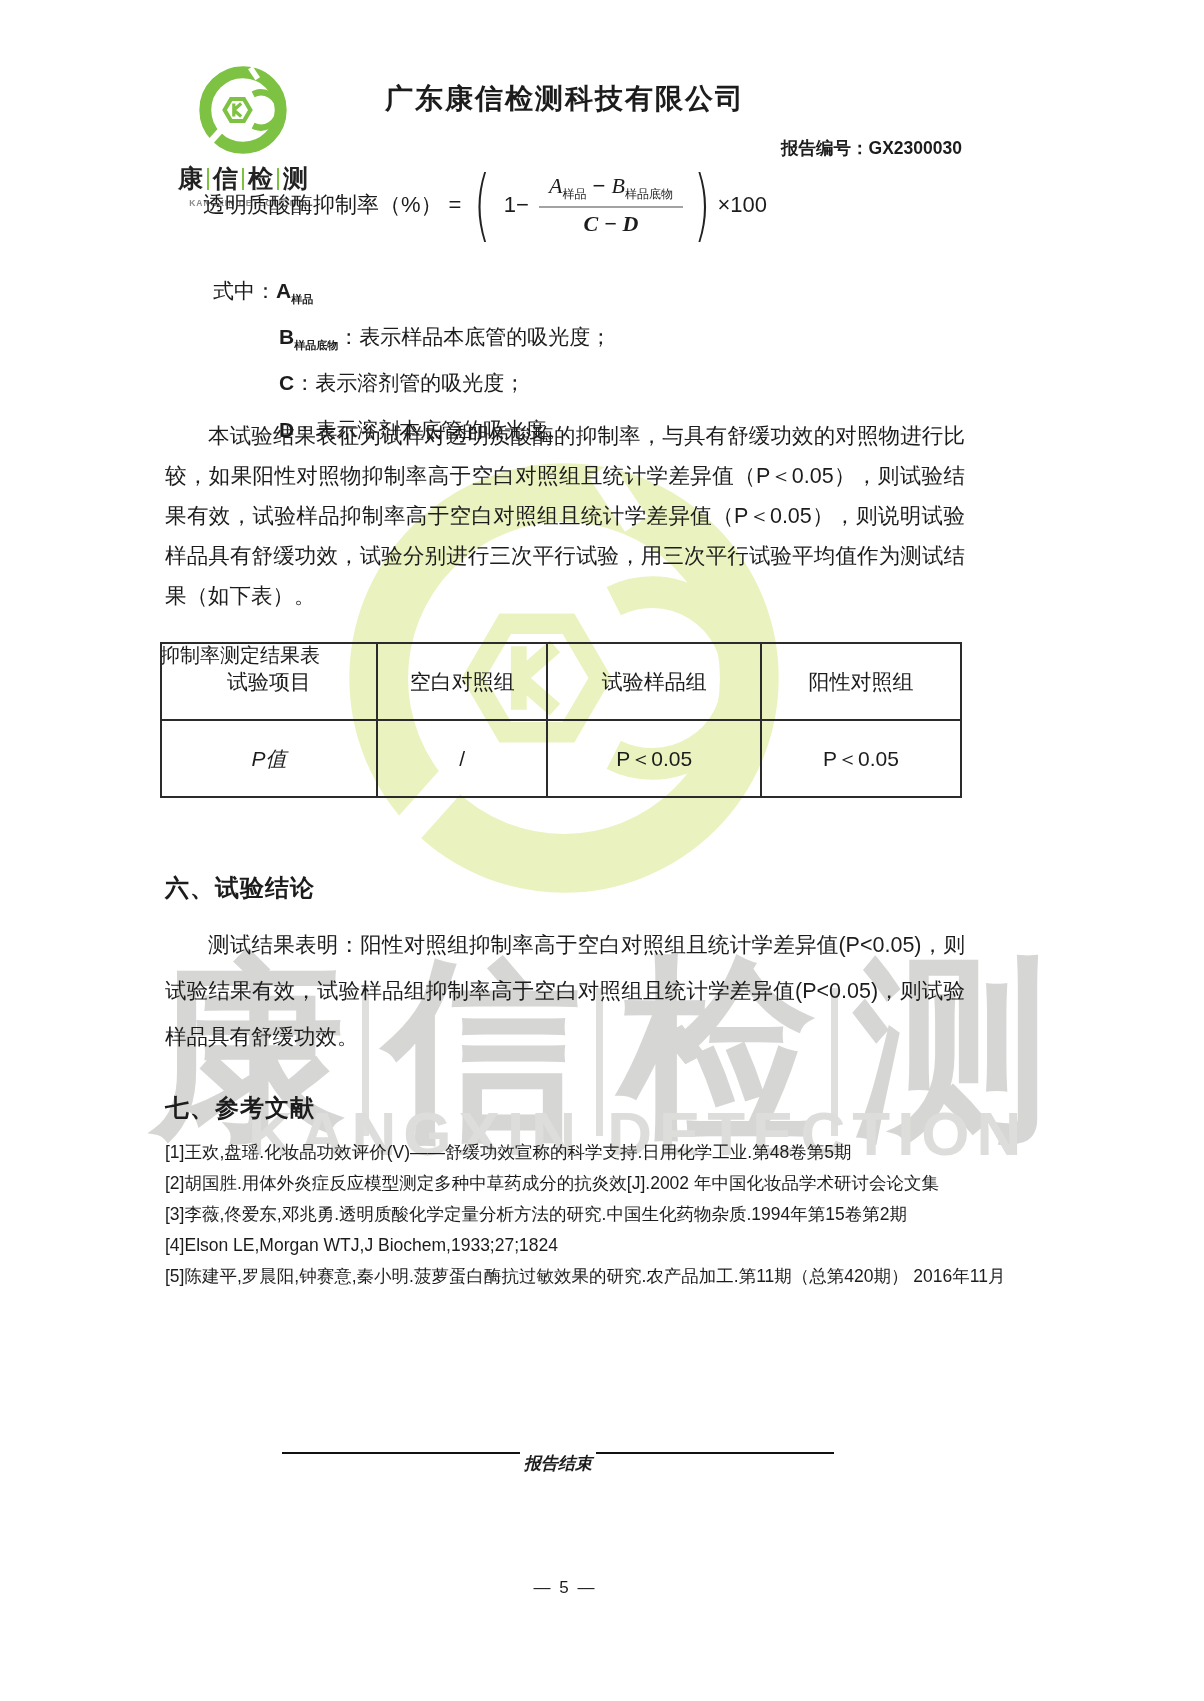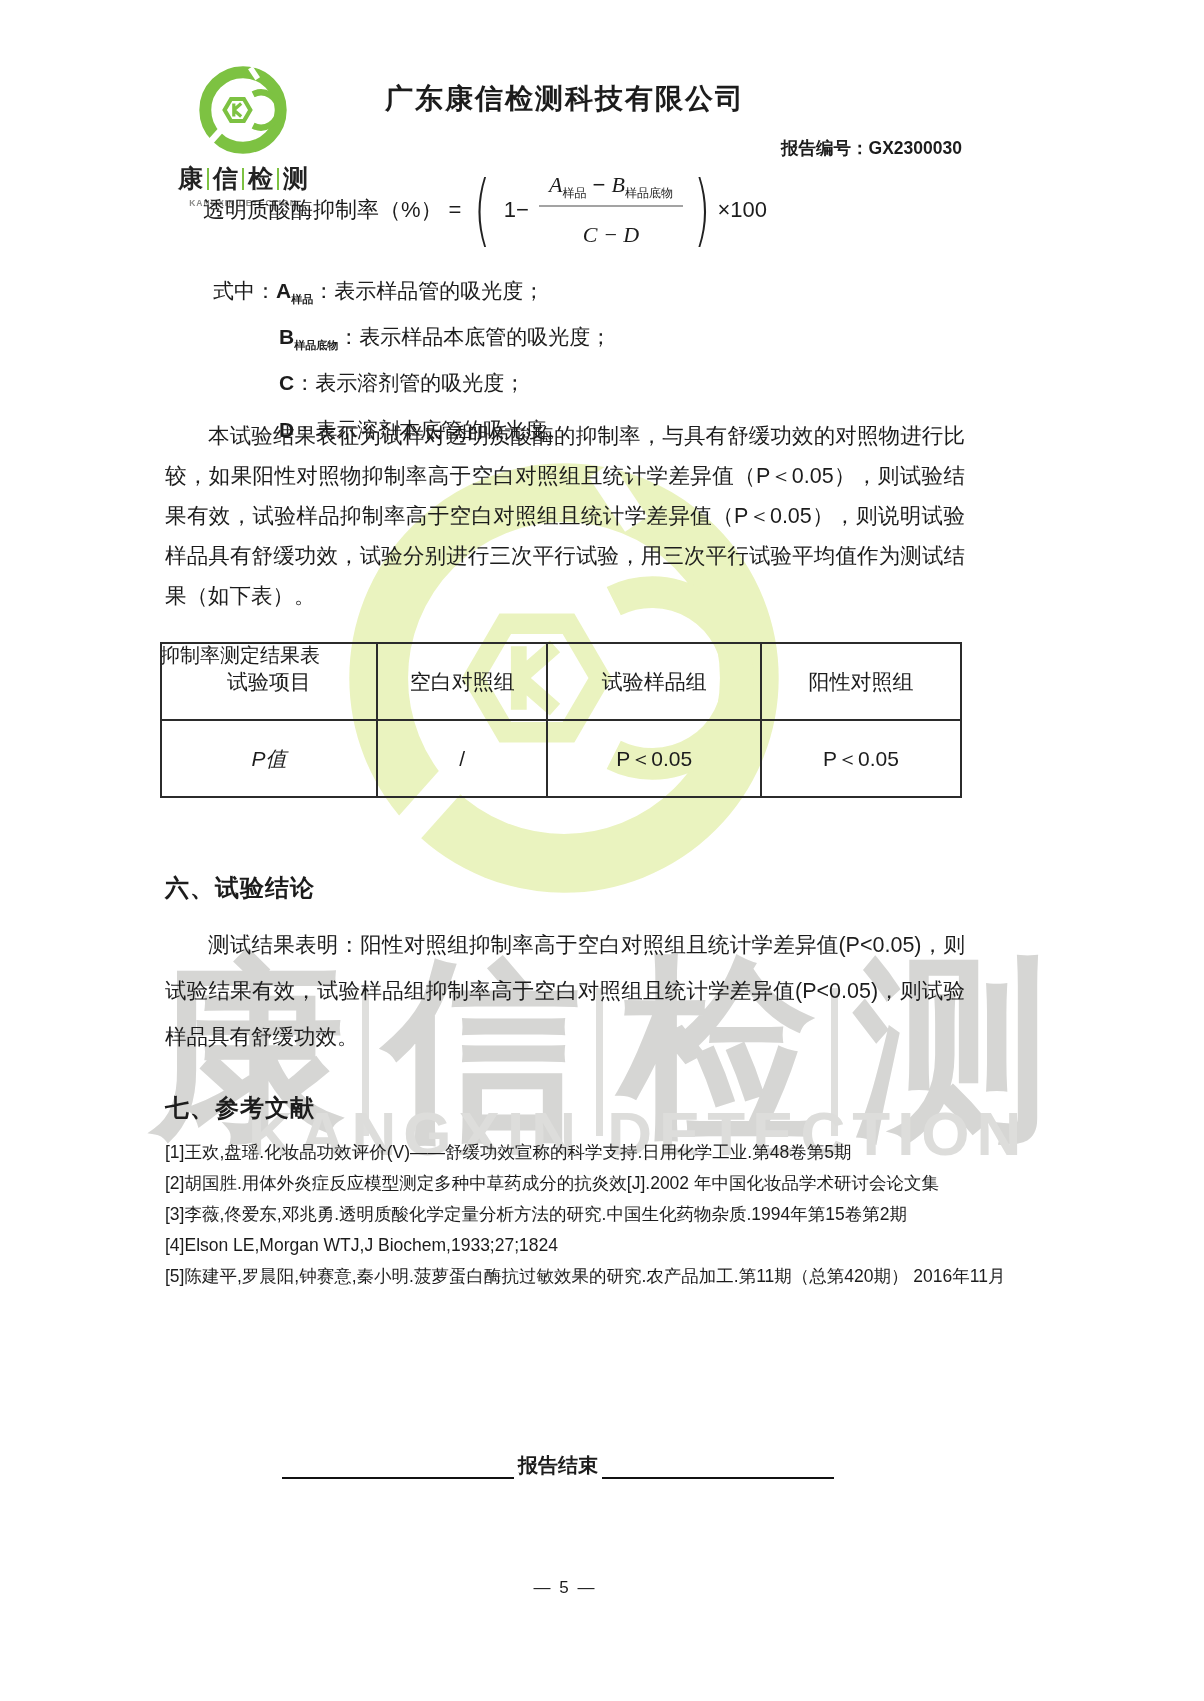--- a/index.html
+++ b/index.html
@@ -38,21 +38,21 @@
                font-size:17.5px; font-weight:bold; }
   
   .formula { position:absolute; left:38px; top:172px; display:flex; align-items:center;
              font-size:22px; }
   .formula .math { font-family:"Liberation Serif","DejaVu Serif",serif; font-style:italic; }
   .formula sub { font-size:12px; font-style:normal; }
   .big-paren { font-size:78px; font-weight:100; line-height:0.85;
                font-family:"DejaVu Sans",sans-serif; transform:scaleX(0.55); color:#222; }
   .frac { display:inline-flex; flex-direction:column; text-align:center; margin:0 4px; }
   .frac .num { border-bottom:2px solid #a3a3a3; padding:0 10px 3px 10px; }
-  .frac .den { padding-top:15px; }
+  .frac .den { padding-top:3px;font-weight:bold; }
   .f-gap { margin:0 6px; }
   
   .defs { position:absolute; left:48px; top:272px; font-size:21px; line-height:38px; }
   .def-row { display:flex; align-items:baseline; }
   .def-row .indent { display:inline-block; width:66px; }
   .def-sym { font-weight:bold; }
   .def-sym sub { font-size:11px; }
   
   .para { position:absolute; left:0; width:800px; text-align:justify;
           font-size:21.5px; line-height:40px; text-indent:2em; }
@@ -68,21 +68,21 @@
   
   .sec-h { position:absolute; left:0; font-size:24px; font-weight:bold; letter-spacing:1px; }
   #h6 { top:872px; }
   #conclusion { top:922px; line-height:46px; font-size:21.5px; }
   #h7 { top:1092px;text-align:right; }
   .refs { position:absolute; left:0; top:1138px; width:885px; font-size:17.5px;
           line-height:29px; }
   .refs p { margin:0 0 2px 0; }
   
   .end-line { position:absolute; left:117px; top:1452px; width:552px;
-              display:flex; align-items:flex-end; font-size:20px; font-weight:bold; }
+              display:flex; align-items:flex-start; font-size:17px; font-weight:bold;font-style:italic; }
   .end-line .bar { flex:1; border-top:2.5px solid #111; }
   .end-line .lbl { padding:0 4px; white-space:nowrap; }
   .page-num { position:absolute; left:0; top:1578px; width:800px; text-align:center;
               font-size:17px; letter-spacing:2px; }
 </style>
 </head>
 <body>
 
 <div class="page">
 
@@ -149,21 +149,20 @@
         <span class="den math">C − D</span>
       </span>
       <span class="big-paren">)</span>
       <span>×100</span>
     </div>
 
     <div class="defs">
       <div class="def-row">
         <span>式中：</span>
         <span class="def-sym"><span>A</span><sub>样品</sub></span>
-        <span>：表示样品管的吸光度；</span>
       </div>
       <div class="def-row">
         <span class="indent"></span>
         <span class="def-sym"><span>B</span><sub>样品底物</sub></span>
         <span>：表示样品本底管的吸光度；</span>
       </div>
       <div class="def-row">
         <span class="indent"></span>
         <span class="def-sym"><span>C</span><sub></sub></span>
         <span>：表示溶剂管的吸光度；</span>

